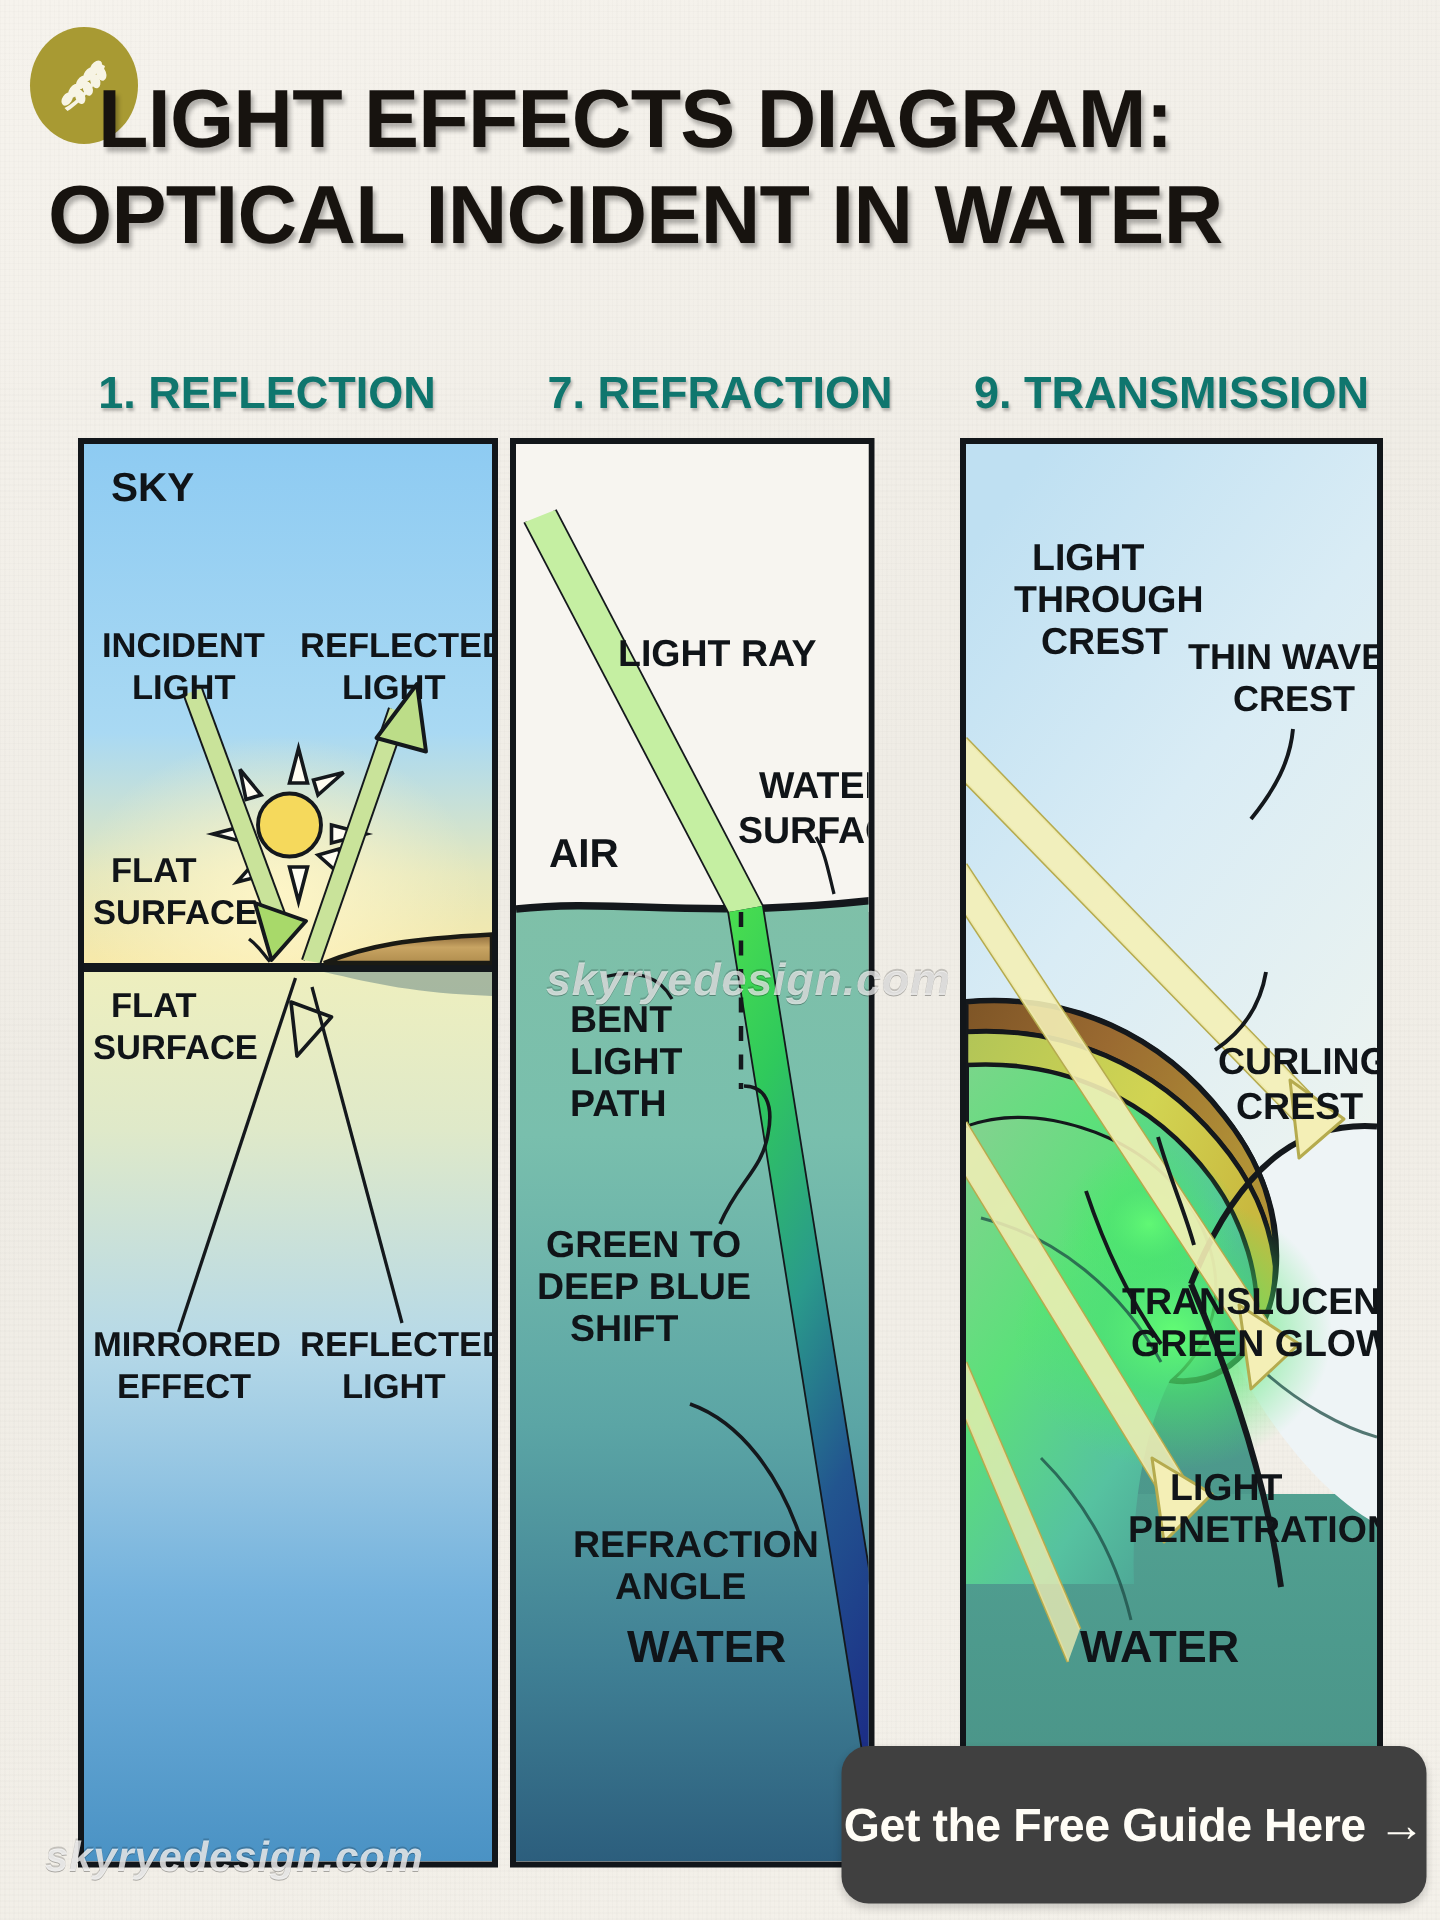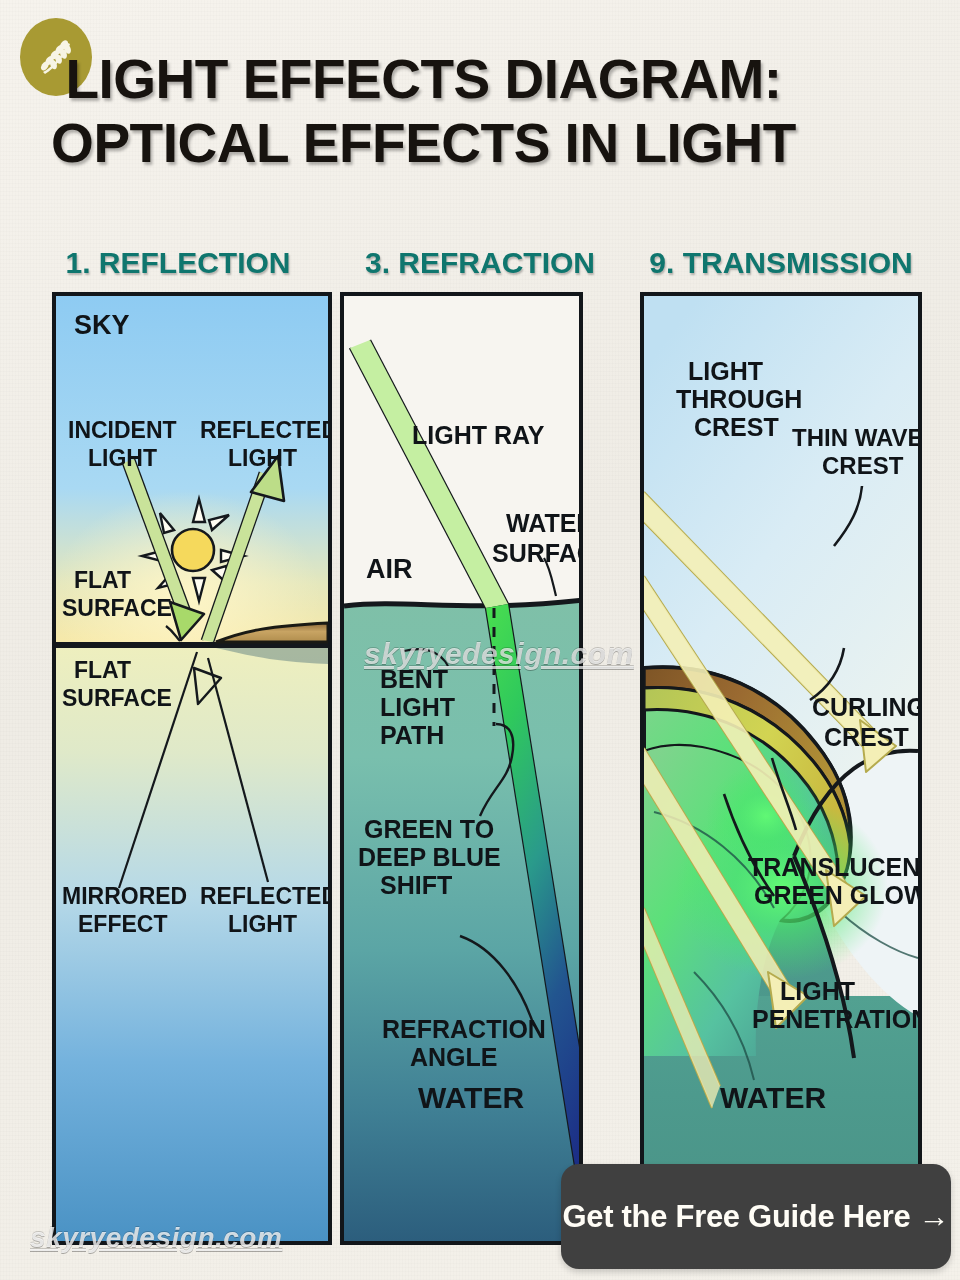--- a/index.html
+++ b/index.html
@@ -49,21 +49,21 @@
   .lbl{
     font-family:"Liberation Sans", sans-serif;font-weight:bold;
     fill:#101418;
   }
 
   
   .watermark{
     position:absolute;font-weight:bold;font-style:italic;
     color:rgba(255,255,255,0.70);
     text-shadow:0 1px 0 rgba(0,0,0,0.30), 0 -1px 0 rgba(0,0,0,0.18);
-    letter-spacing:0.5px;pointer-events:none;white-space:nowrap;text-decoration:underline;
+    letter-spacing:0.5px;pointer-events:none;white-space:nowrap;
   }
   #watermark-center{left:364px;top:637px;font-size:30px;}
   #watermark-bottom{left:30px;top:1222px;font-size:28px;color:rgba(255,255,255,0.78);}
 
   
   #cta-button{
     position:absolute;left:561px;top:1164px;width:390px;height:105px;
     background:#404040;border-radius:18px;
     display:flex;align-items:center;justify-content:center;
     box-shadow:0 3px 6px rgba(0,0,0,0.18);
@@ -93,25 +93,25 @@
         <ellipse cx="16.5" cy="26.5" rx="3.3" ry="5.1" transform="rotate(35 16.5 26.5)"></ellipse>
         <ellipse cx="20.5" cy="30.5" rx="3.2" ry="5.0" transform="rotate(-20 20.5 30.5)"></ellipse>
         <ellipse cx="11.8" cy="32" rx="3.2" ry="4.9" transform="rotate(35 11.8 32)"></ellipse>
       </g>
     </svg>
   </span>
 </div>
 
 <div id="page-title">
   <span class="t-line">LIGHT EFFECTS DIAGRAM:</span>
-  <span class="t-line">OPTICAL EFFECTS IN LIGHT</span>
+  <span class="t-line">OPTICAL INCIDENT IN WATER</span>
 </div>
 
 <div class="panel-heading" style="left:38px;top:246px;width:280px;">1. REFLECTION</div>
-<div class="panel-heading" style="left:340px;top:246px;width:280px;">3. REFRACTION</div>
+<div class="panel-heading" style="left:340px;top:246px;width:280px;">7. REFRACTION</div>
 <div class="panel-heading" style="left:640px;top:246px;width:282px;">9. TRANSMISSION</div>
 
 <div class="panel" id="panel-reflection" style="left:52px;top:292px;width:280px;height:953px;">
   <svg width="272" height="945" viewBox="0 0 272 945">
     <defs>
       <linearGradient id="p1sky" x1="0" y1="0" x2="0" y2="1">
         <stop offset="0%" stop-color="#8ecbf2"></stop>
         <stop offset="55%" stop-color="#a9d9f3"></stop>
         <stop offset="82%" stop-color="#e4e7bd"></stop>
         <stop offset="100%" stop-color="#f8e9a8"></stop>

